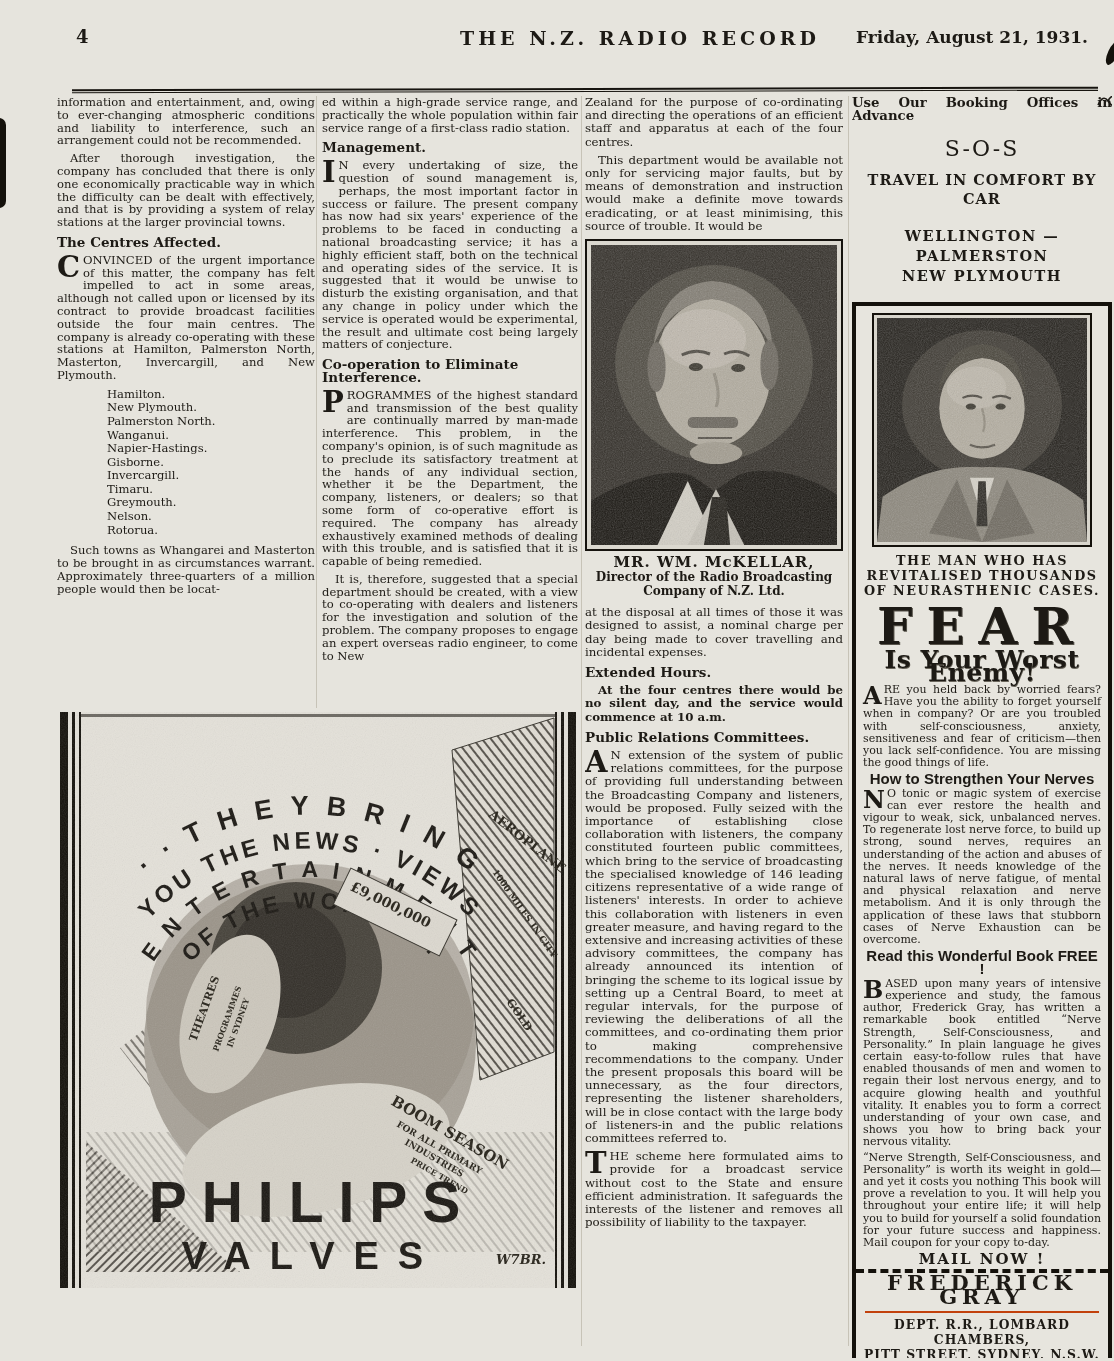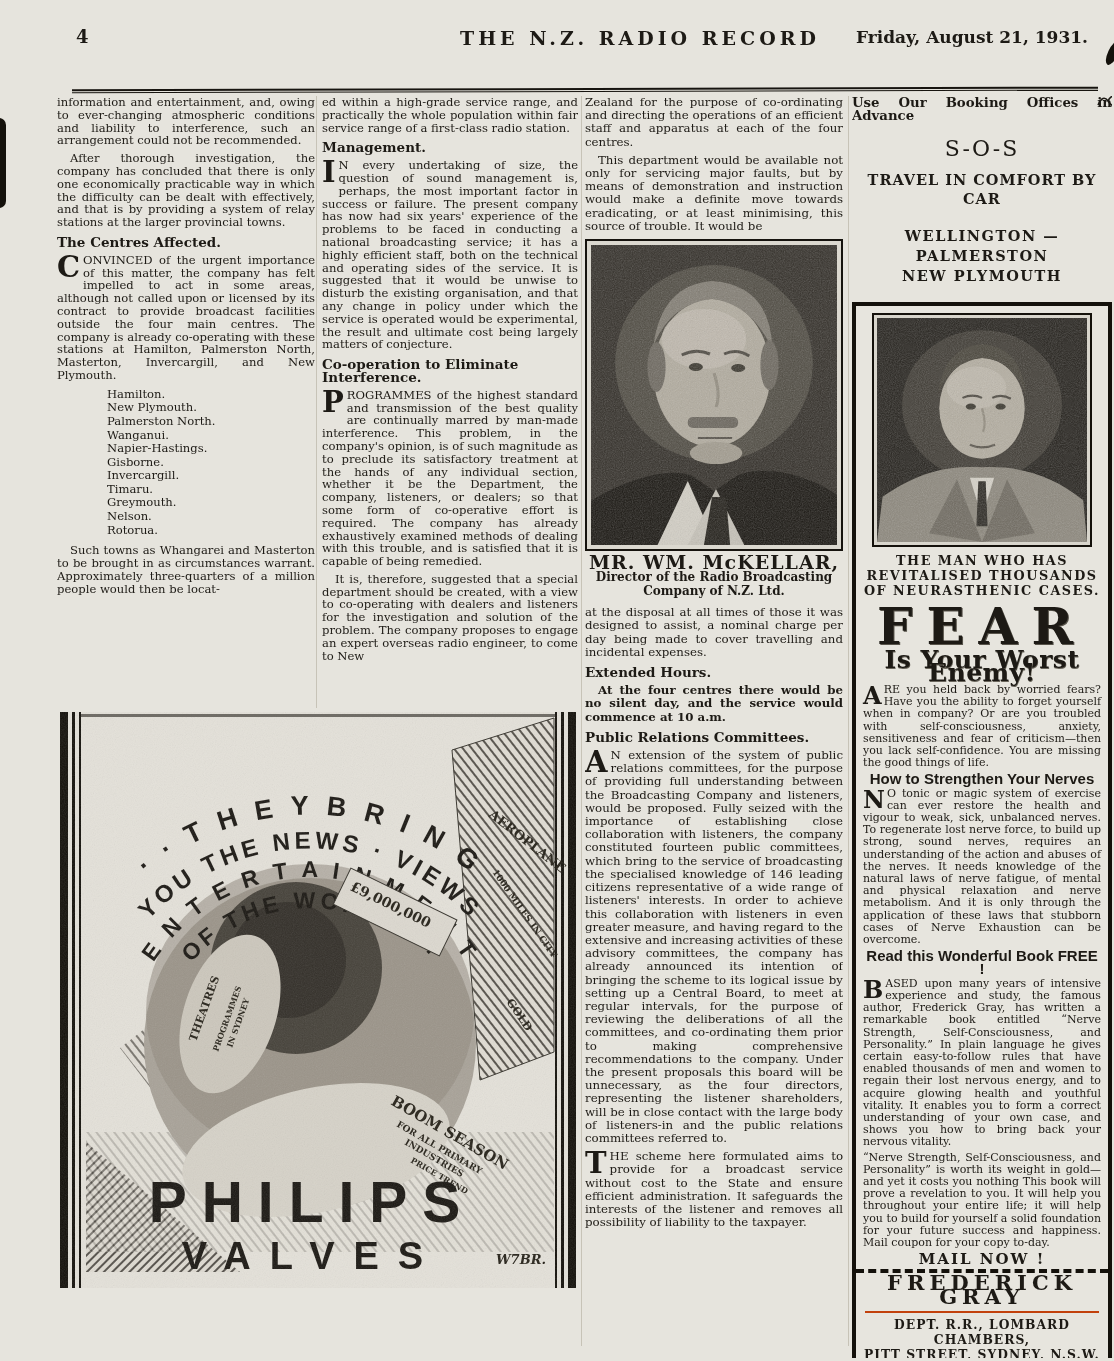--- a/index.html
+++ b/index.html
@@ -27,21 +27,21 @@
   .col p { margin:0 0 5px; }
   .ind { text-indent:13px; }
   .h { text-align:left; font-weight:bold; font-size:13.5px; margin:7px 0 5px; }
   .dc { float:left; font-size:29px; line-height:25px; font-weight:bold; margin:1px 3px 0 0; }
   .towns { margin:6px 0 7px 50px; line-height:13.6px; }
   .bold { font-weight:bold; }
   .vr { position:absolute; top:96px; width:1px; background:#c7c3b7; }
   
   .photo-frame { border:2px solid #16130e; padding:4px; background:#dbd8cf; margin:6px 0 5px; }
   .photo-frame svg { display:block; width:100%; height:300px; }
-  .cap1 { text-align:center; font-weight:bold; font-size:19px; margin-bottom:1px; letter-spacing:1px;}
+  .cap1 { text-align:center; font-weight:bold; font-size:15px; margin-bottom:1px; letter-spacing:1px;}
   .cap2 { text-align:center; font-weight:bold; font-size:12px; line-height:14px; margin-bottom:8px; }
   
   .sos-tagline { font-weight:bold; font-size:13.3px; position:relative; }
   .flourish { position:absolute; right:-6px; top:-4px; }
   .sos-title { text-align:center; font-size:22px; font-weight:normal; letter-spacing:2px; margin:20px 0 14px; }
   .sos-line { text-align:center; font-weight:bold; font-size:14.5px; letter-spacing:1px; line-height:19px; }
   .sos-dest { margin-top:18px; text-align:center; font-weight:bold; font-size:14.5px; letter-spacing:1.5px; line-height:20px; }
   
   .fear-box { margin-top:16px; border:4px solid #14110b; border-bottom:10px solid #14110b;
     padding:5px 7px 4px; height:1070px; overflow:hidden; background:#e7e5de; }

